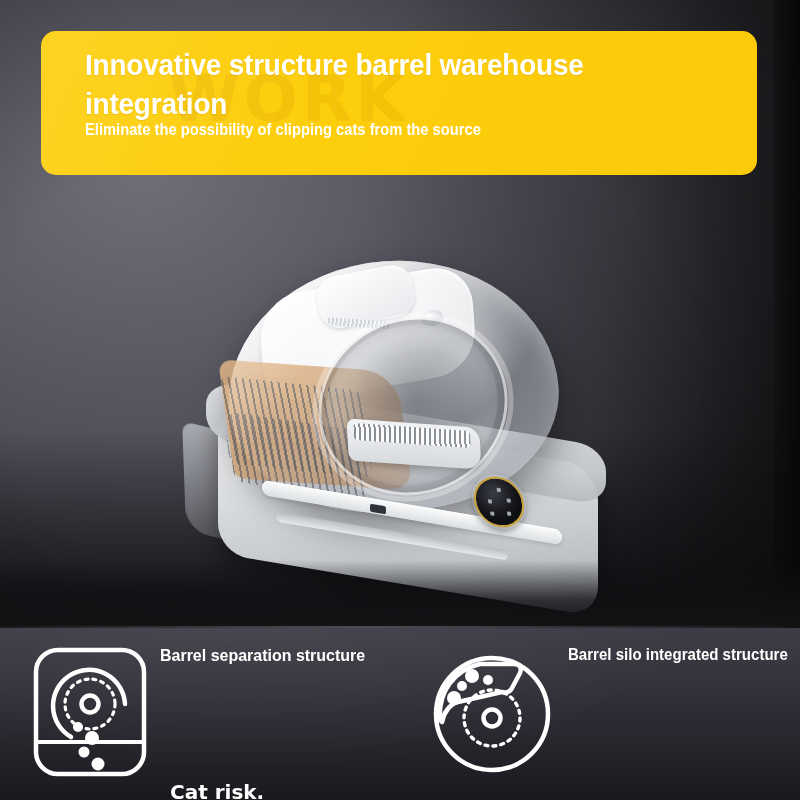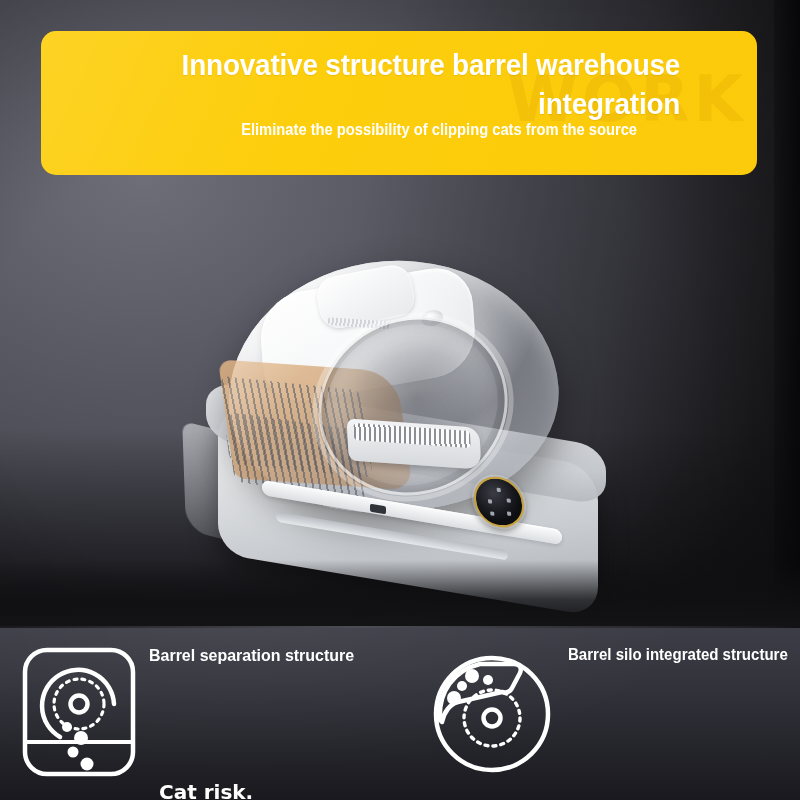--- a/index.html
+++ b/index.html
@@ -45,21 +45,20 @@
     position:absolute; inset:0;
     background:radial-gradient(110% 80% at 42% 45%, rgba(0,0,0,0) 40%, rgba(0,0,0,0.30) 78%, rgba(0,0,0,0.55) 100%);
   }
 
   
   .banner{
     position:absolute; left:41px; top:31px; width:716px; height:144px;
     background:#FDCE0C;
     border-radius:15px;
     overflow:hidden;
-    text-align:right;
   }
   .banner-sheen{
     position:absolute; inset:0;
     background:linear-gradient(115deg, rgba(255,255,255,0.10) 0%, rgba(255,255,255,0) 38%, rgba(240,178,0,0.13) 100%);
   }
   .watermark{
     position:absolute; left:128px; top:36px; right:10px;
     font-size:64px; font-weight:bold;
     letter-spacing:4px;
     color:rgba(214,156,0,0.22);
@@ -270,21 +269,21 @@
   .bottom-sheen{
     position:absolute; inset:0;
     background:radial-gradient(80% 120% at 30% 0%, rgba(255,255,255,0.055), rgba(255,255,255,0) 70%);
   }
   .above-divider{
     position:absolute; left:0; top:560px; width:800px; height:66px;
     background:linear-gradient(180deg, rgba(18,18,21,0) 0%, rgba(16,16,19,0.8) 60%, #131316 100%);
   }
 
   .panel{ position:absolute; top:628px; height:172px; }
-  .panel-left{ left:1px; width:410px; }
+  .panel-left{ left:12px; width:410px; }
   .panel-right{ left:410px; width:390px; }
 
   .icon-box{ position:absolute; }
   .icon-left{ left:18px; top:14px; width:120px; height:140px; }
   .icon-right{ left:18px; top:14px; width:128px; height:140px; }
 
   .p-title{
     position:absolute;
     color:#ffffff;
     font-weight:bold;

